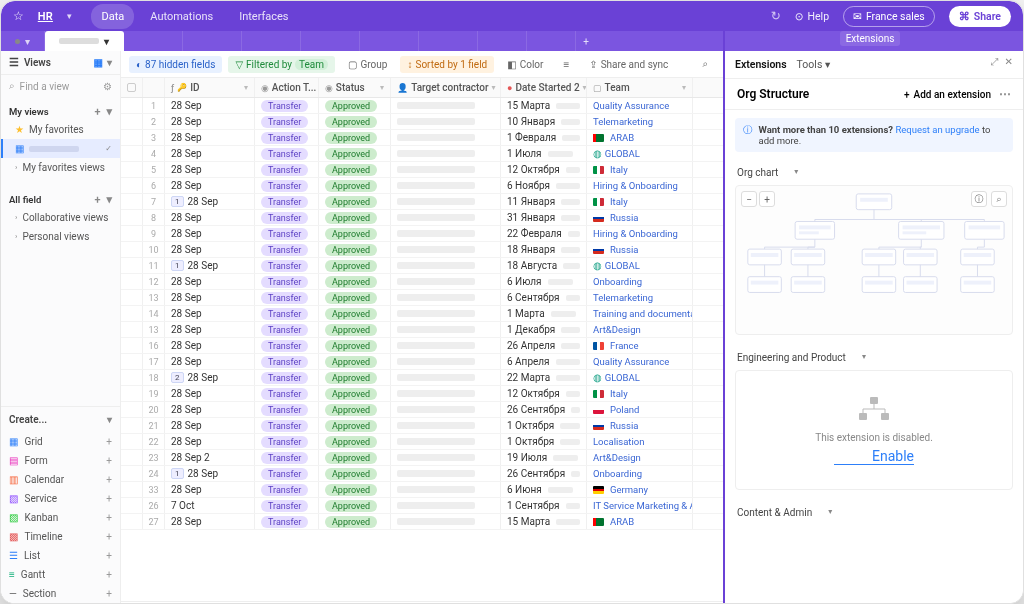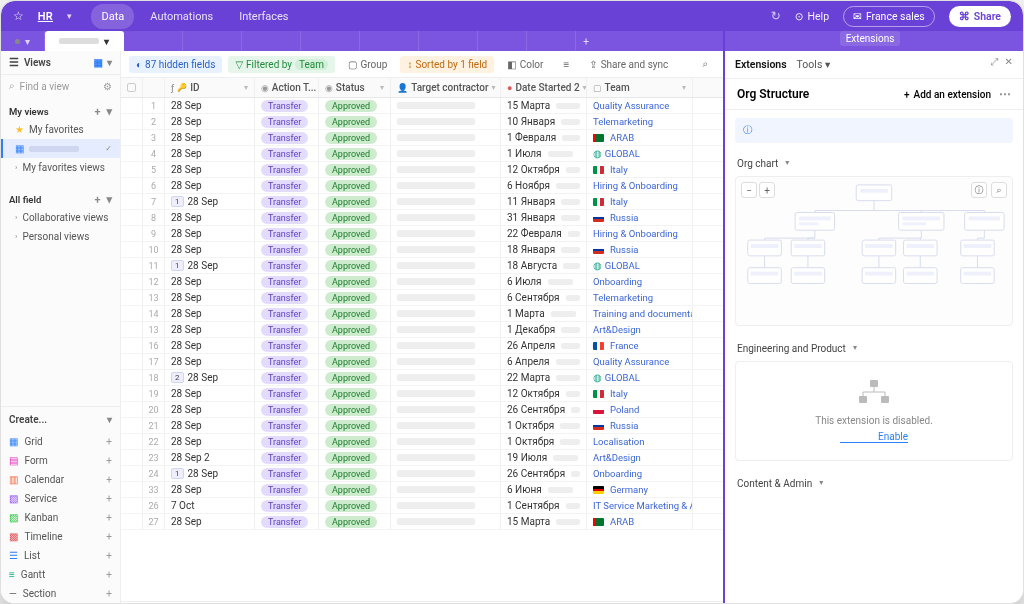--- a/index.html
+++ b/index.html
@@ -103,34 +103,34 @@
   .right .rhdr { background:#fff; border-bottom:1px solid #eee; padding:5px 10px; display:flex; gap:10px; font-size:10.5px;}
   .right .rhdr .rtab{color:#555; padding:2px 0;}
   .right .rhdr .rtab.active{color:#111;font-weight:600;}
   .right .rhdr .ctrls{margin-left:auto;display:flex;gap:6px;color:#888;font-size:10px;}
   .right .title{padding:8px 12px;border-bottom:1px solid #eee;display:flex;align-items:center;font-weight:600;font-size:12px;}
   .right .title .addext{margin-left:auto;font-size:10px;font-weight:500;display:flex;gap:4px;align-items:center;}
   .right .title .more{margin-left:8px;color:#888;}
   .banner{margin:8px 10px;background:#f0f5ff;border-radius:4px;padding:6px 8px;font-size:9.5px;color:#444;display:flex;gap:6px;align-items:flex-start;}
   .banner .icn{color:#2d7ff9;}
   .banner a{color:#2d7ff9;text-decoration:none;}
-  .ext-sec{padding:7px 12px 3px;font-size:10px;color:#444;display:flex;align-items:flex-start;gap:7px;}
+  .ext-sec{padding:7px 12px 3px;font-size:10px;color:#444;display:flex;align-items:flex-start;gap:16px;}
   .ext-sec .chv{font-size:8px;color:#888;}
   .mini{ margin:4px 10px 10px; border:1px solid #eee; border-radius:4px; height:150px; position:relative; background:#fdfdfd;}
   .mini .zoom{position:absolute;top:5px;left:5px;display:flex;gap:2px;}
   .mini .zoom span{width:16px;height:16px;border:1px solid #ddd;border-radius:3px;font-size:10px;display:flex;align-items:center;justify-content:center;color:#666;background:#fff;}
   .mini .icnr{position:absolute;top:5px;right:5px;display:flex;gap:4px;}
   .mini .icnr span{width:16px;height:16px;border:1px solid #ddd;border-radius:3px;font-size:9px;display:flex;align-items:center;justify-content:center;color:#666;background:#fff;}
   .mini svg{position:absolute;inset:0;}
   .node{fill:#fff;stroke:#d7dbed;stroke-width:1;}
   .niner{fill:#eef1fb;}
   .edge{stroke:#d7dbed;stroke-width:1;fill:none;}
-  .disabled{margin:4px 10px 10px;border:1px solid #eee;border-radius:4px;height:100px;display:flex;flex-direction:column;align-items:center;justify-content:center;gap:5px;color:#888;font-size:10px;}
+  .disabled{margin:4px 10px 10px;border:1px solid #eee;border-radius:4px;height:120px;display:flex;flex-direction:column;align-items:center;justify-content:center;gap:5px;color:#888;font-size:10px;}
   .disabled .diagram{font-size:22px;color:#bbb;}
-  .disabled .enable{color:#2d7ff9;border-bottom:1px solid #2d7ff9;font-size:10px;padding-left:38px;}
+  .disabled .enable{color:#2d7ff9;border-bottom:1px solid #2d7ff9;font-size:14px;padding-left:38px;}
   .cbox{width:9px;height:9px;border:1px solid #ccc;border-radius:2px;}
 
   
   .rows::-webkit-scrollbar{width:0;}
 </style>
 </head>
 <body>
 
 <div class="frame">
     <div class="inner">
@@ -1040,20 +1040,21 @@
       <div class="title">
         <span>Org Structure</span>
         <span class="addext">
               <span>+</span>
               <span>Add an extension</span>
             </span>
         <span class="more">⋯</span>
       </div>
       <div class="banner">
         <span class="icn">ⓘ</span>
+        <span><b>Want more than 10 extensions?</b> <a>Request an upgrade</a> <span>to add more.</span></span>
       </div>
 
       <div class="ext-sec">
             <span>Org chart</span>
             <span class="chv">▾</span>
           </div>
       <div class="mini">
         <div class="zoom">
               <span>−</span>
               <span>+</span>

